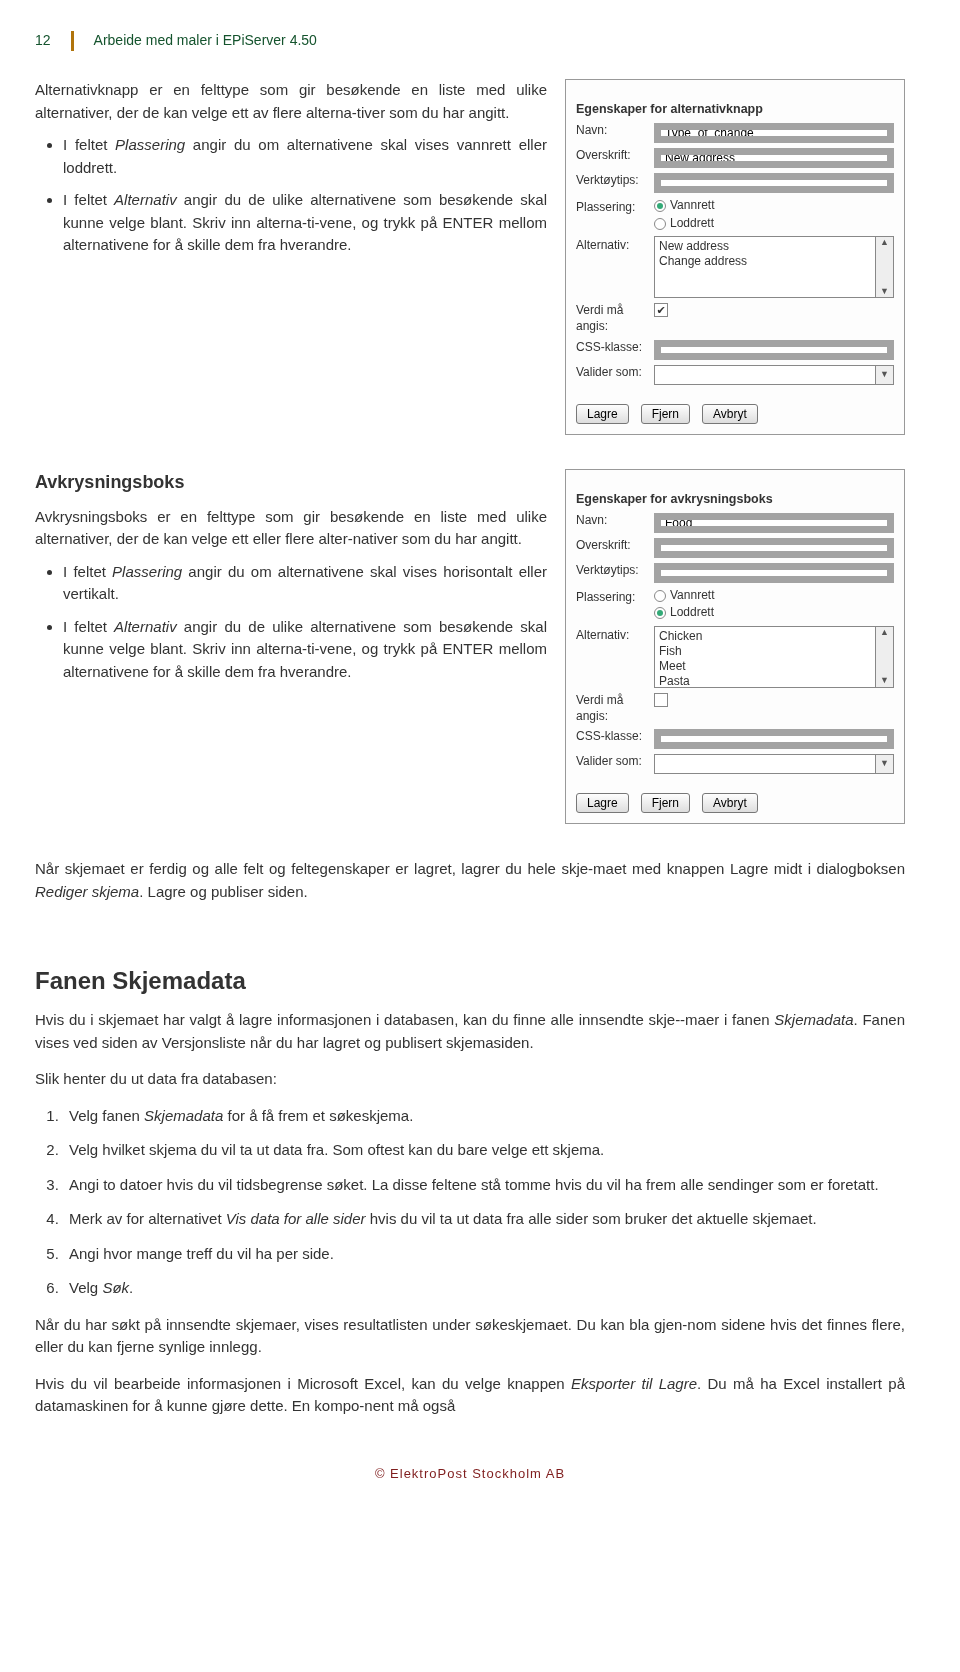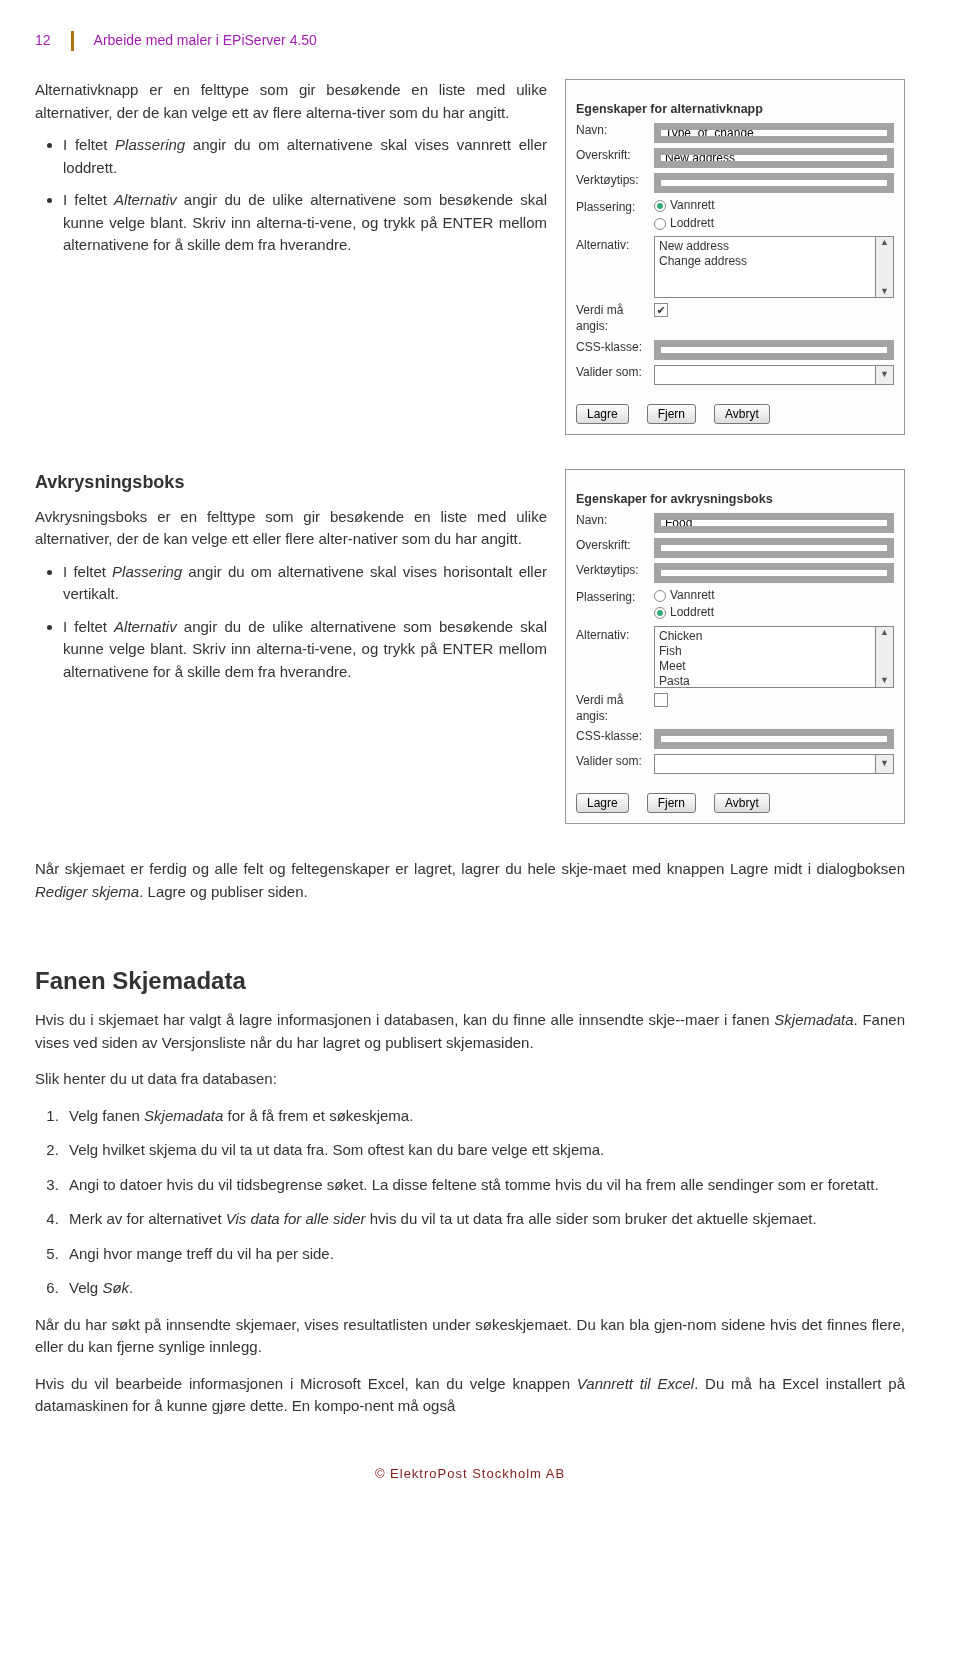--- a/index.html
+++ b/index.html
@@ -6,21 +6,21 @@
   body {
     font-family: "Gill Sans", "Gill Sans MT", "Segoe UI", Arial, sans-serif;
     font-size: 15px;
     color: #333;
     background: #fff;
     width: 960px;
     padding: 30px 55px 20px 35px;
     line-height: 1.5;
     position: relative;
   }
-  .header-row { display: flex; align-items: center; gap: 20px; margin-bottom: 28px; font-size: 14px; color: #a21caf; }
+  .header-row { display: flex; align-items: center; gap: 20px; margin-bottom: 28px; font-size: 14px; color: #14532d; }
   .header-bar { width: 3px; height: 20px; background: #b0740c; }
   .section { display: flex; gap: 18px; margin-bottom: 34px; align-items: flex-start; }
   .section .text-col { flex: 1 1 auto; }
   .section .panel-col { flex: 0 0 340px; }
   h2 { font-weight: bold; font-size: 18px; margin-bottom: 10px; }
   .para { margin-bottom: 10px; text-align: justify; }
   ul.bullets { list-style: disc; padding-left: 28px; }
   ul.bullets li { margin-bottom: 10px; text-align: justify; }
   .panel {
     border: 1px solid #999;
@@ -73,21 +73,21 @@
     display: inline-flex; align-items: center; justify-content: center;
     font-size: 11px; color: #333;
   }
   .select-wrap { flex: 1 1 auto; display: flex; }
   .select-box { flex: 1 1 auto; border: 1px solid #888; background: #fff; height: 20px; padding: 1px 4px; font-size: 12px; }
   .select-btn {
     width: 18px; flex: 0 0 18px; border: 1px solid #888; border-left: none;
     background: #eee; display: flex; align-items: center; justify-content: center;
     font-size: 9px; color: #555;
   }
-  .btn-row { display: flex; gap: 18px; margin-top: 19px; }
+  .btn-row { display: flex; gap: 12px; margin-top: 19px; }
   .btn {
     border: 1px solid #777; background: linear-gradient(#fefefe,#ddd);
     font-size: 12px; padding: 2px 10px; border-radius: 3px;
     font-family: inherit; cursor: pointer;
   }
   .full-para { margin-bottom: 28px; text-align: justify; }
   h2.big { font-size: 24px; margin-bottom: 10px; }
   ol.steps { padding-left: 28px; margin-bottom: 14px; }
   ol.steps li { margin-bottom: 12px; text-align: justify; padding-left: 6px; }
   .footer { text-align: center; font-size: 13px; color: #7f1d1d; margin-top: 46px; letter-spacing: 1px; }
@@ -264,15 +264,15 @@
 <p class="full-para" style="margin-bottom:14px;">Slik henter du ut data fra databasen:</p>
 <ol class="steps">
   <li>Velg fanen <em>Skjemadata</em> for å få frem et søkeskjema.</li>
   <li>Velg hvilket skjema du vil ta ut data fra. Som oftest kan du bare velge ett skjema.</li>
   <li>Angi to datoer hvis du vil tidsbegrense søket. La disse feltene stå tomme hvis du vil ha frem alle sendinger som er foretatt.</li>
   <li>Merk av for alternativet <em>Vis data for alle sider</em> hvis du vil ta ut data fra alle sider som bruker det aktuelle skjemaet.</li>
   <li>Angi hvor mange treff du vil ha per side.</li>
   <li>Velg <em>Søk</em>.</li>
 </ol>
 <p class="full-para" style="margin-bottom:14px;">Når du har søkt på innsendte skjemaer, vises resultatlisten under søkeskjemaet. Du kan bla gjen-nom sidene hvis det finnes flere, eller du kan fjerne synlige innlegg.</p>
-<p class="full-para" style="margin-bottom:14px;">Hvis du vil bearbeide informasjonen i Microsoft Excel, kan du velge knappen <em>Vannrett til Excel</em>. Du må ha Excel installert på datamaskinen for å kunne gjøre dette. En kompo-nent må også</p>
+<p class="full-para" style="margin-bottom:14px;">Hvis du vil bearbeide informasjonen i Microsoft Excel, kan du velge knappen <em>Eksporter til Lagre</em>. Du må ha Excel installert på datamaskinen for å kunne gjøre dette. En kompo-nent må også</p>
 
 <div class="footer">© ElektroPost Stockholm AB</div>
 
 </body></html>

